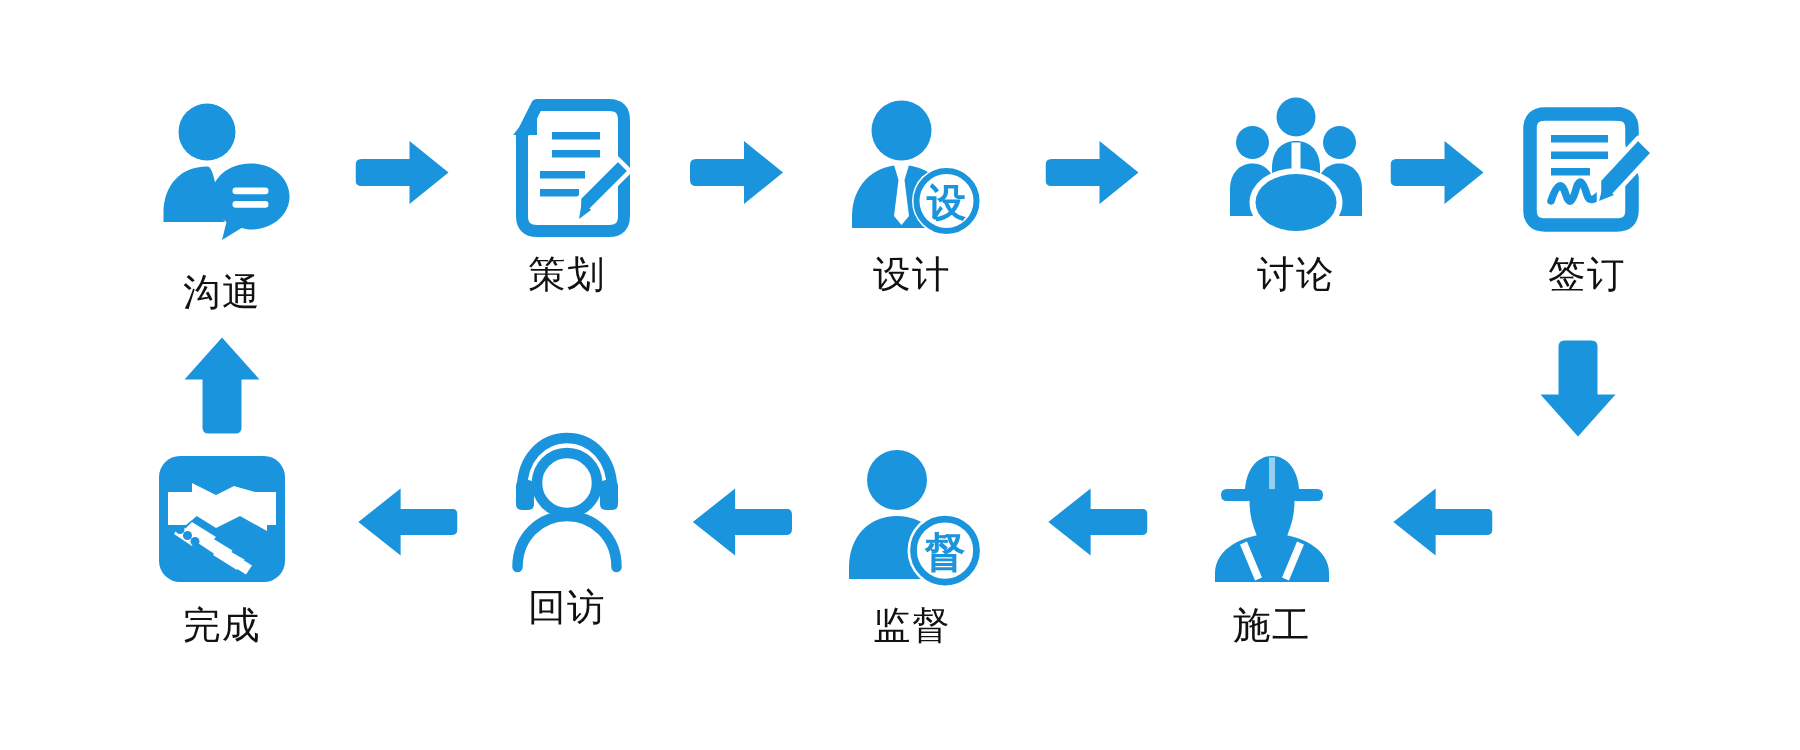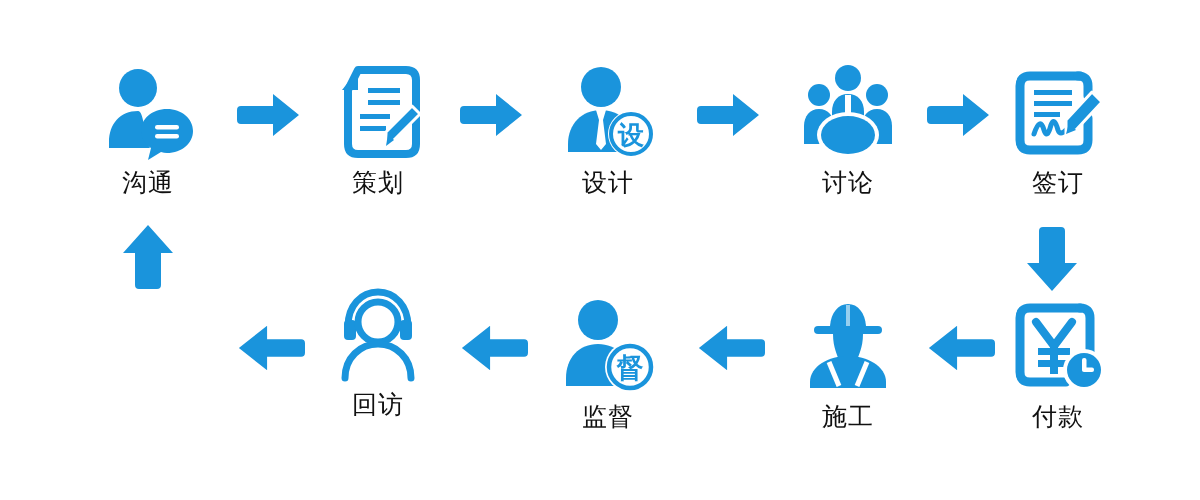--- a/index.html
+++ b/index.html
@@ -57,21 +57,21 @@
   }
   .arrow svg { display: block; }
   .arrow-h { width: 70px; height: 60px; }
   .arrow-v { width: 60px; height: 80px; }
 </style>
 </head>
 <body>
 
 <div id="diagram">
 
-  <div class="step" style="left:78px; top:62px;">
+  <div class="step" style="left:78px; top:62px;gap:12px;">
     <div class="icon-box">
       <svg viewBox="0 0 100 100" xmlns="http://www.w3.org/2000/svg">
         <circle cx="40" cy="26" r="19" fill="#1A94DC"></circle>
         <path d="M40 49 C22 49 11 62 11 80 L11 86 L52 86 C47 79 45 70 46 62 C44 54 43 49 40 49 Z" fill="#1A94DC"></path>
         <path d="M69 47 C54 47 43 57 43 69 C43 76 47 82 53 86 L50 98 L63 90 C65 90.6 67 91 69 91 C84 91 95 81 95 69 C95 57 84 47 69 47 Z" fill="#1A94DC"></path>
         <rect x="57" y="63" width="24" height="4.5" rx="2.2" fill="#ffffff"></rect>
         <rect x="57" y="72" width="24" height="4.5" rx="2.2" fill="#ffffff"></rect>
       </svg>
     </div>
     <div class="step-label">沟通</div>
@@ -118,21 +118,21 @@
     </div>
     <div class="step-label">设计</div>
   </div>
 
   <div class="arrow arrow-h" style="left:695px; top:85px;">
     <svg width="66" height="52" viewBox="0 0 66 52" xmlns="http://www.w3.org/2000/svg">
       <path d="M4 17 L36 17 L36 5 L62 26 L36 47 L36 35 L4 35 Q0 35 0 31 L0 21 Q0 17 4 17 Z" fill="#1A94DC"></path>
     </svg>
   </div>
 
-  <div class="step" style="left:778px; top:62px;text-align:right;">
+  <div class="step" style="left:794px; top:62px;text-align:right;">
     <div class="icon-box">
       <svg viewBox="0 0 100 100" xmlns="http://www.w3.org/2000/svg">
         <circle cx="50" cy="16" r="13" fill="#1A94DC"></circle>
         <path d="M50 32 C40 32 34 39 34 50 L34 62 L66 62 L66 50 C66 39 60 32 50 32 Z" fill="#1A94DC"></path>
         <rect x="47" y="33" width="6" height="28" fill="#ffffff"></rect>
         <circle cx="21" cy="33" r="11" fill="#1A94DC"></circle>
         <path d="M21 47 C12 47 6 54 6 64 L6 82 L36 82 L36 64 C36 54 30 47 21 47 Z" fill="#1A94DC"></path>
         <circle cx="79" cy="33" r="11" fill="#1A94DC"></circle>
         <path d="M79 47 C88 47 94 54 94 64 L94 82 L64 82 L64 64 C64 54 70 47 79 47 Z" fill="#1A94DC"></path>
         <ellipse cx="50" cy="73" rx="31" ry="23" fill="#ffffff"></ellipse>
@@ -163,37 +163,20 @@
     </div>
     <div class="step-label">签订</div>
   </div>
 
   <div class="arrow arrow-v" style="left:1022px; top:218px;">
     <svg width="56" height="70" viewBox="0 0 56 70" xmlns="http://www.w3.org/2000/svg">
       <path d="M19 4 L37 4 Q41 4 41 8 L41 40 L53 40 L28 68 L3 40 L15 40 L15 8 Q15 4 19 4 Z" fill="#1A94DC"></path>
     </svg>
   </div>
 
-  <div class="step" style="left:988px; top:296px;">
-    <div class="icon-box">
-      <svg viewBox="0 0 100 100" xmlns="http://www.w3.org/2000/svg">
-        <path d="M72 12 L22 12 Q12 12 12 22 L12 76 Q12 86 22 86 L58 86" fill="none" stroke="#1A94DC" stroke-width="9" stroke-linecap="round" stroke-linejoin="round"></path>
-        <path d="M82 58 L82 22 Q82 12 72 12" fill="none" stroke="#1A94DC" stroke-width="9" stroke-linecap="round"></path>
-        <path d="M28 26 L46 50 L64 26" fill="none" stroke="#1A94DC" stroke-width="8" stroke-linecap="round" stroke-linejoin="round"></path>
-        <rect x="30" y="52" width="32" height="7" fill="#1A94DC"></rect>
-        <rect x="30" y="64" width="32" height="7" fill="#1A94DC"></rect>
-        <rect x="42" y="48" width="8" height="30" fill="#1A94DC"></rect>
-        <circle cx="76" cy="74" r="21" fill="#ffffff"></circle>
-        <circle cx="76" cy="74" r="17" fill="#1A94DC"></circle>
-        <rect x="74" y="62" width="4.5" height="13" rx="2" fill="#ffffff"></rect>
-        <rect x="74" y="71.5" width="12" height="4.5" rx="2" fill="#ffffff"></rect>
-      </svg>
-    </div>
-    <div class="step-label">付款</div>
-  </div>
 
   <div class="arrow arrow-h" style="left:925px; top:318px;">
     <svg width="72" height="56" viewBox="0 0 72 56" xmlns="http://www.w3.org/2000/svg">
       <path d="M68 19 L33 19 L33 5 L4 28 L33 51 L33 37 L68 37 Q72 37 72 33 L72 23 Q72 19 68 19 Z" fill="#1A94DC"></path>
     </svg>
   </div>
 
   <div class="step" style="left:778px; top:296px;text-align:center;">
     <div class="icon-box">
       <svg viewBox="0 0 100 100" xmlns="http://www.w3.org/2000/svg">
@@ -246,20 +229,38 @@
     </div>
     <div class="step-label">回访</div>
   </div>
 
   <div class="arrow arrow-h" style="left:235px; top:318px;">
     <svg width="72" height="56" viewBox="0 0 72 56" xmlns="http://www.w3.org/2000/svg">
       <path d="M68 19 L33 19 L33 5 L4 28 L33 51 L33 37 L68 37 Q72 37 72 33 L72 23 Q72 19 68 19 Z" fill="#1A94DC"></path>
     </svg>
   </div>
 
+  <div class="step" style="left:78px; top:296px;">
+    <div class="icon-box">
+      <svg viewBox="0 0 100 100" xmlns="http://www.w3.org/2000/svg">
+        <rect x="8" y="8" width="84" height="84" rx="14" fill="#1A94DC"></rect>
+        <path d="M14 32 L30 32 L30 26 L46 34 L58 28 L72 32 L86 32 L86 54 L74 54 L62 44 L50 50 L38 44 L26 54 L14 54 Z" fill="#ffffff"></path>
+        <path d="M30 34 L48 44 L62 38 L80 50 L80 58 L62 48 L46 56 L30 46 Z" fill="#ffffff"></path>
+        <path d="M24 58 L40 68 L46 62 L30 52 Z" fill="#ffffff"></path>
+        <path d="M34 66 L52 78 L57 71 L39 60 Z" fill="#ffffff"></path>
+        <path d="M44 74 L60 84 L65 77 L49 68 Z" fill="#ffffff"></path>
+        <path d="M55 80 L66 87 L70 81 L59 74 Z" fill="#ffffff"></path>
+        <path d="M22 54 L34 62 L30 68 L18 60 Z" fill="#ffffff"></path>
+        <circle cx="22" cy="57" r="3" fill="#1A94DC"></circle>
+        <circle cx="27" cy="61" r="3" fill="#1A94DC"></circle>
+        <circle cx="32" cy="65" r="3" fill="#1A94DC"></circle>
+      </svg>
+    </div>
+    <div class="step-label">完成</div>
+  </div>
 
   <div class="arrow arrow-v" style="left:118px; top:218px;">
     <svg width="56" height="70" viewBox="0 0 56 70" xmlns="http://www.w3.org/2000/svg">
       <path d="M28 2 L53 30 L41 30 L41 62 Q41 66 37 66 L19 66 Q15 66 15 62 L15 30 L3 30 Z" fill="#1A94DC"></path>
     </svg>
   </div>
 
 </div>
 
 </body></html>

